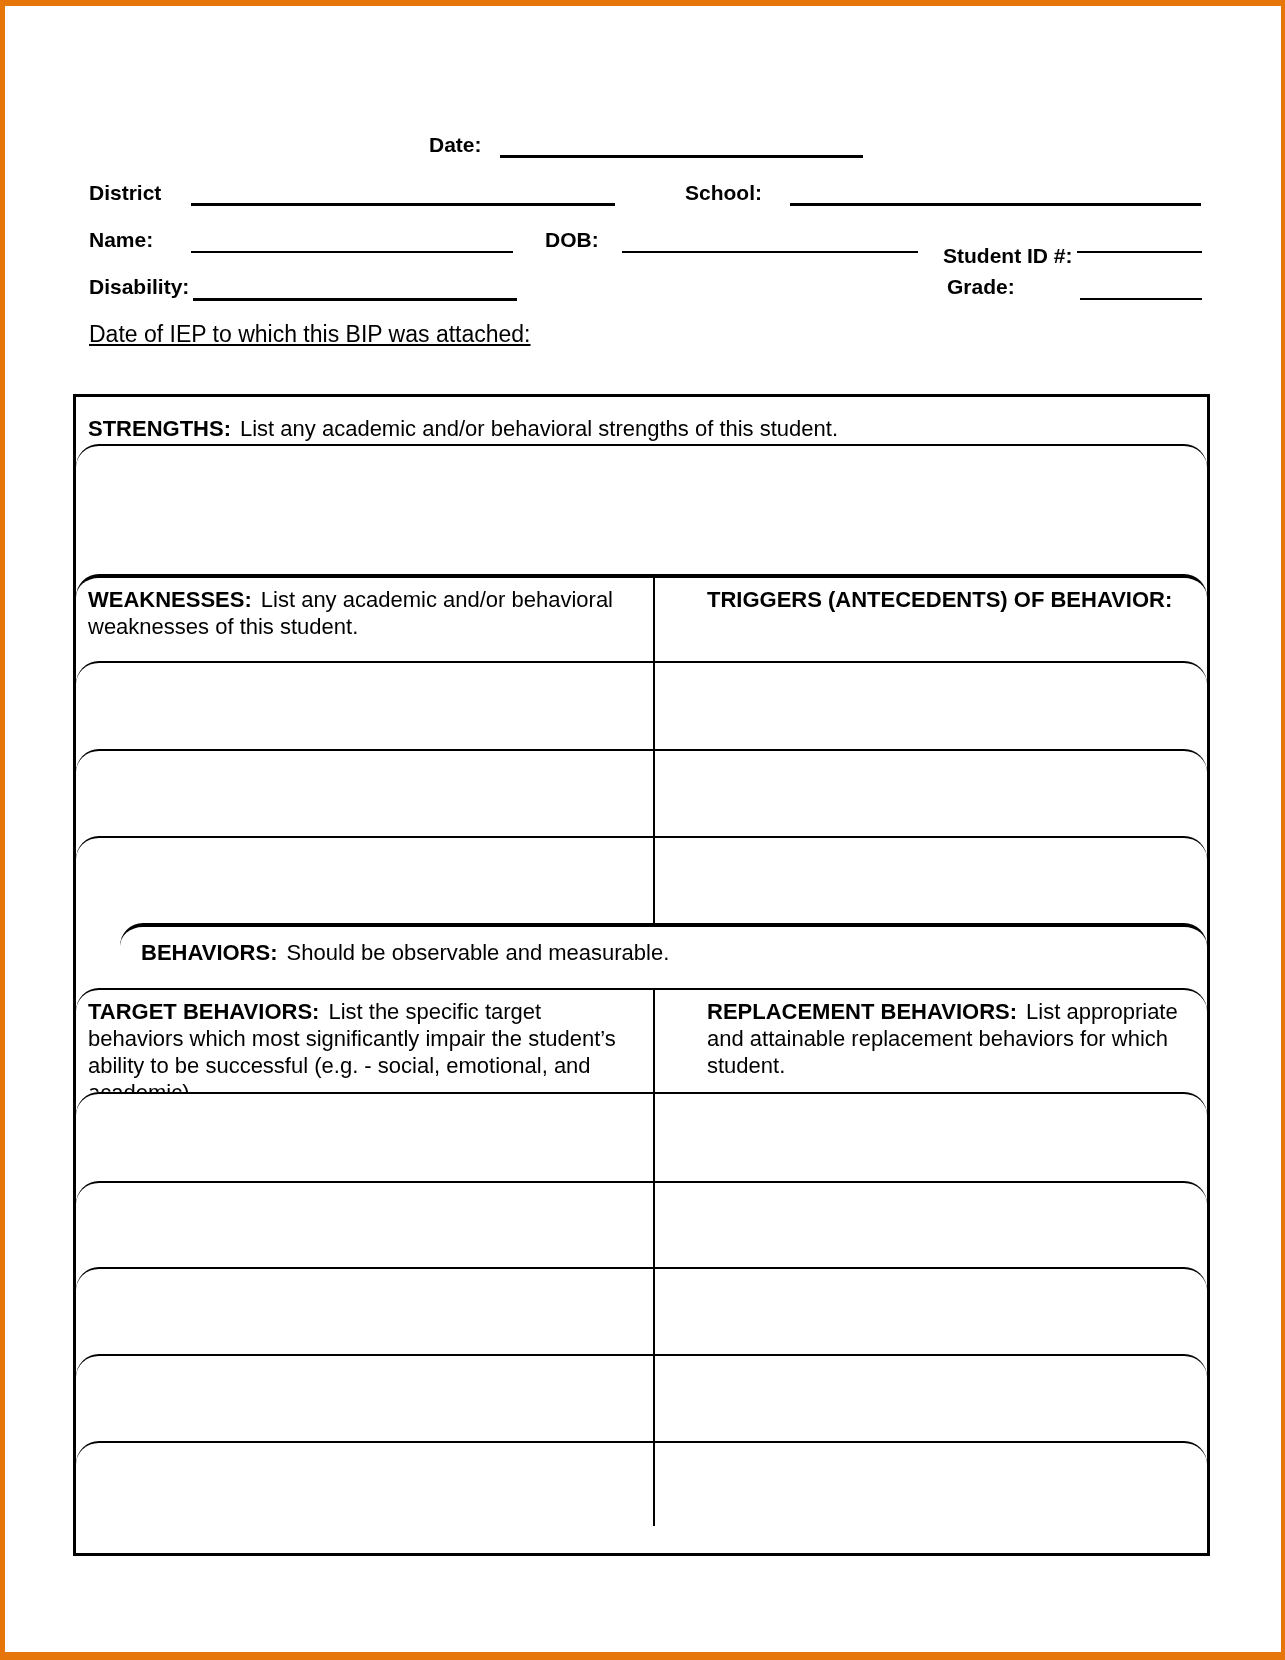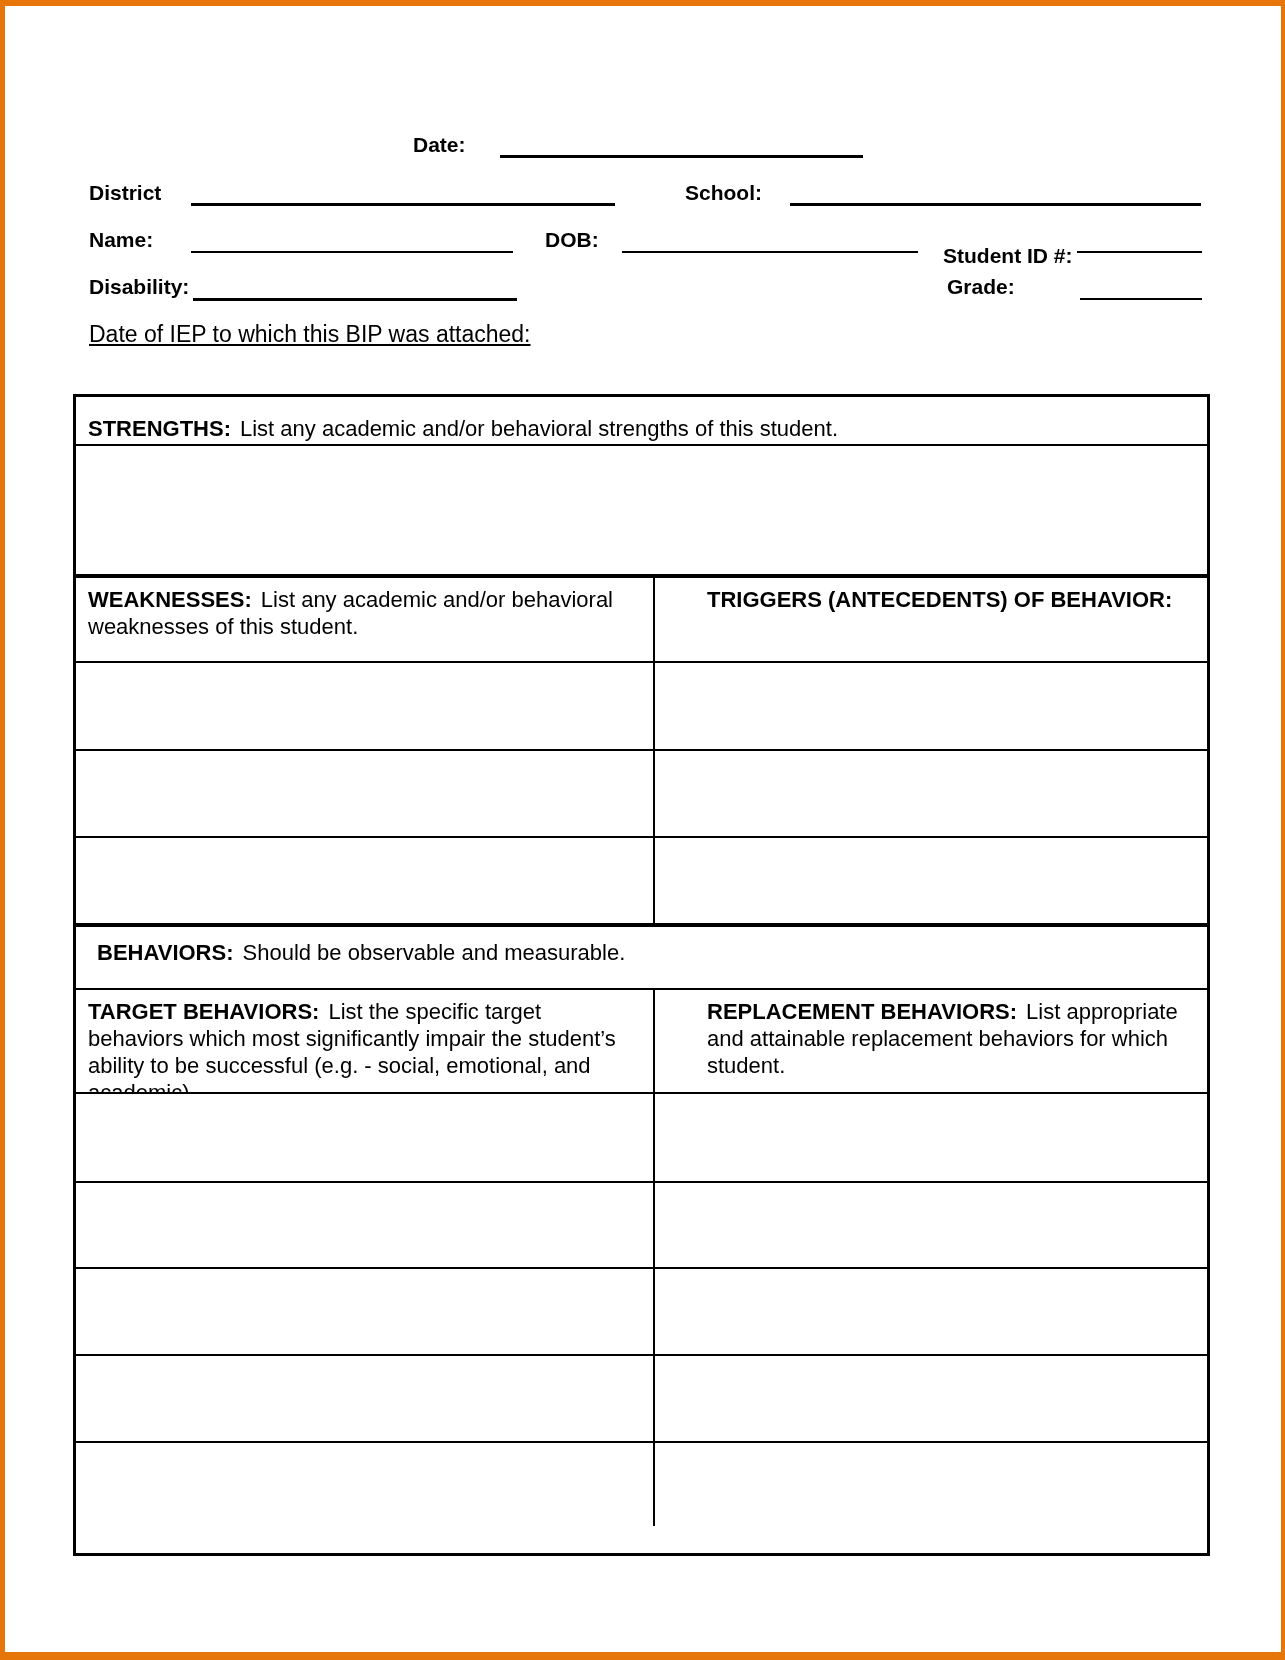--- a/index.html
+++ b/index.html
@@ -30,39 +30,39 @@
   }
   .line{
     position:absolute;height:0;border-top:2px solid #000;
   }
   .line.thick{border-top-width:3px;}
   .bip-table{
     position:absolute;left:68px;top:388px;width:1137px;height:1162px;
     box-sizing:border-box;border:3px solid #000;
     font-size:22px;line-height:27px;
   }
-  .r{box-sizing:border-box;border-top:2px solid #000;overflow:hidden;}
+  .r{box-sizing:border-box;border-top:2px solid #000;overflow:hidden;border-radius:23px;}
   .r.first{border-top:none;}
   .r.thick{border-top-width:4px;}
   .r.cols{display:flex;}
   .cell{box-sizing:border-box;overflow:hidden;padding:8px 14px 0 12px;}
   .cell.left{width:579px;flex:0 0 579px;border-right:2px solid #000;}
   .cell.right{flex:1;margin-left:40px;}
   .hdrtext b{margin-right:9px;}
   .strengths-hdr{padding:18px 14px 0 12px;}
-  .behaviors-hdr{padding:12px 14px 0 21px;}
+  .behaviors-hdr{padding:12px 14px 0 21px;margin-left:44px;}
   .hdr2 .cell{}
 </style>
 </head>
 <body>
 
 <div class="page">
 
 
-  <span class="lbl" style="left:408px;top:127px">Date:</span>
+  <span class="lbl" style="left:424px;top:127px">Date:</span>
   <div class="line thick" style="left:495px;top:149px;width:363px"></div>
 
   <span class="lbl" style="left:84px;top:175px">District</span>
   <div class="line thick" style="left:186px;top:197px;width:424px"></div>
   <span class="lbl" style="left:680px;top:175px">School:</span>
   <div class="line thick" style="left:785px;top:197px;width:411px"></div>
 
   <span class="lbl" style="left:84px;top:222px">Name:</span>
   <div class="line" style="left:186px;top:245px;width:322px"></div>
   <span class="lbl" style="left:540px;top:222px">DOB:</span>

